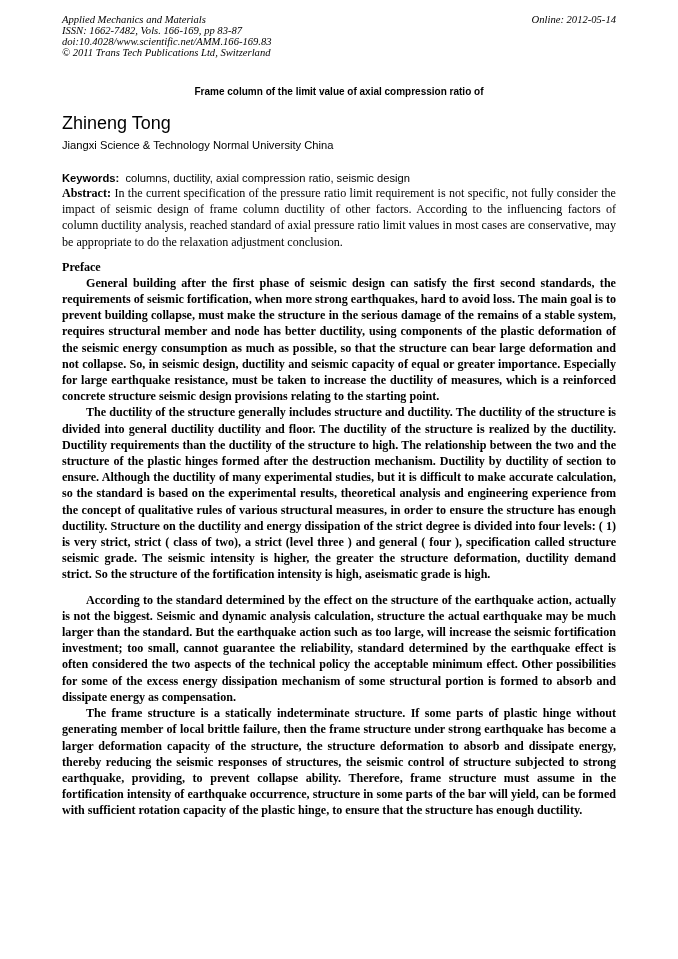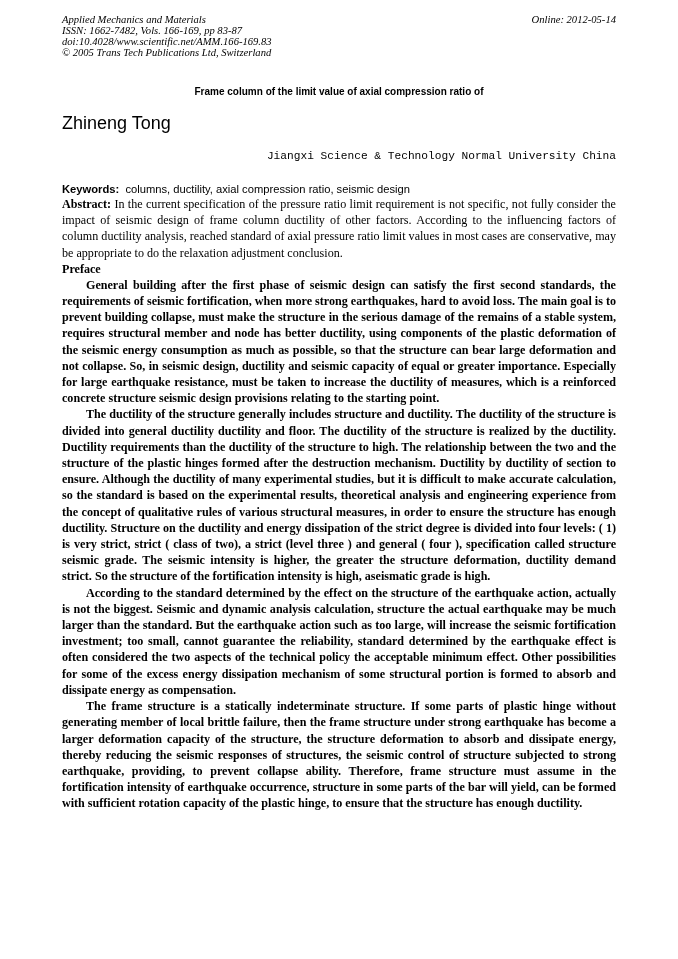--- a/index.html
+++ b/index.html
@@ -43,23 +43,23 @@
       line-height: 18px;
     }
     .author {
       margin-top: 13px;
       text-align: left;
       font-family: "Liberation Sans", sans-serif;
       font-size: 18px;
       line-height: 18px;
     }
     .affil {
-      margin-top: 17px;
-      text-align: right;
-      font-family: Liberation Mono, monospace;
+      margin-top: 6px;
+      text-align: left;
+      font-family: Liberation Sans, sans-serif;
       font-size: 11.2px;
       line-height: 14px;
     }
     .keywords {
       margin-top: 19px;
       font-family: "Liberation Sans", sans-serif;
       font-size: 11.2px;
       line-height: 14px;
     }
     .keywords b { font-weight: bold; }
@@ -74,34 +74,34 @@
       margin: 0;
     }
     .indent { text-indent: 24px; font-weight: bold; }
     .section-title {
       font-family: "Liberation Serif", serif;
       font-weight: bold;
       font-size: 12.1px;
       line-height: 16px;
       margin: 0;
     }
-    .sec { }
+    .sec { margin-top: 9px; }
     .abstract-label { font-weight: bold; }
   </style>
 </head>
 <body>
 
 <div class="page">
 
   <div class="header">
     <div class="left">
       <div>Applied Mechanics and Materials</div>
       <div>ISSN: 1662-7482, Vols. 166-169, pp 83-87</div>
       <div>doi:10.4028/www.scientific.net/AMM.166-169.83</div>
-      <div>© 2005 Trans Tech Publications Ltd, Switzerland</div>
+      <div>© 2011 Trans Tech Publications Ltd, Switzerland</div>
     </div>
     <div class="right">Online: 2012-05-14</div>
   </div>
 
   <div class="title">Frame column of the limit value of axial compression ratio of</div>
   <div class="author">Zhineng Tong</div>
   <div class="affil">Jiangxi Science &amp; Technology Normal University China</div>
 
   <div class="keywords">
     <b>Keywords:</b>&nbsp;&nbsp;<span>columns, ductility, axial compression ratio, seismic design</span>

